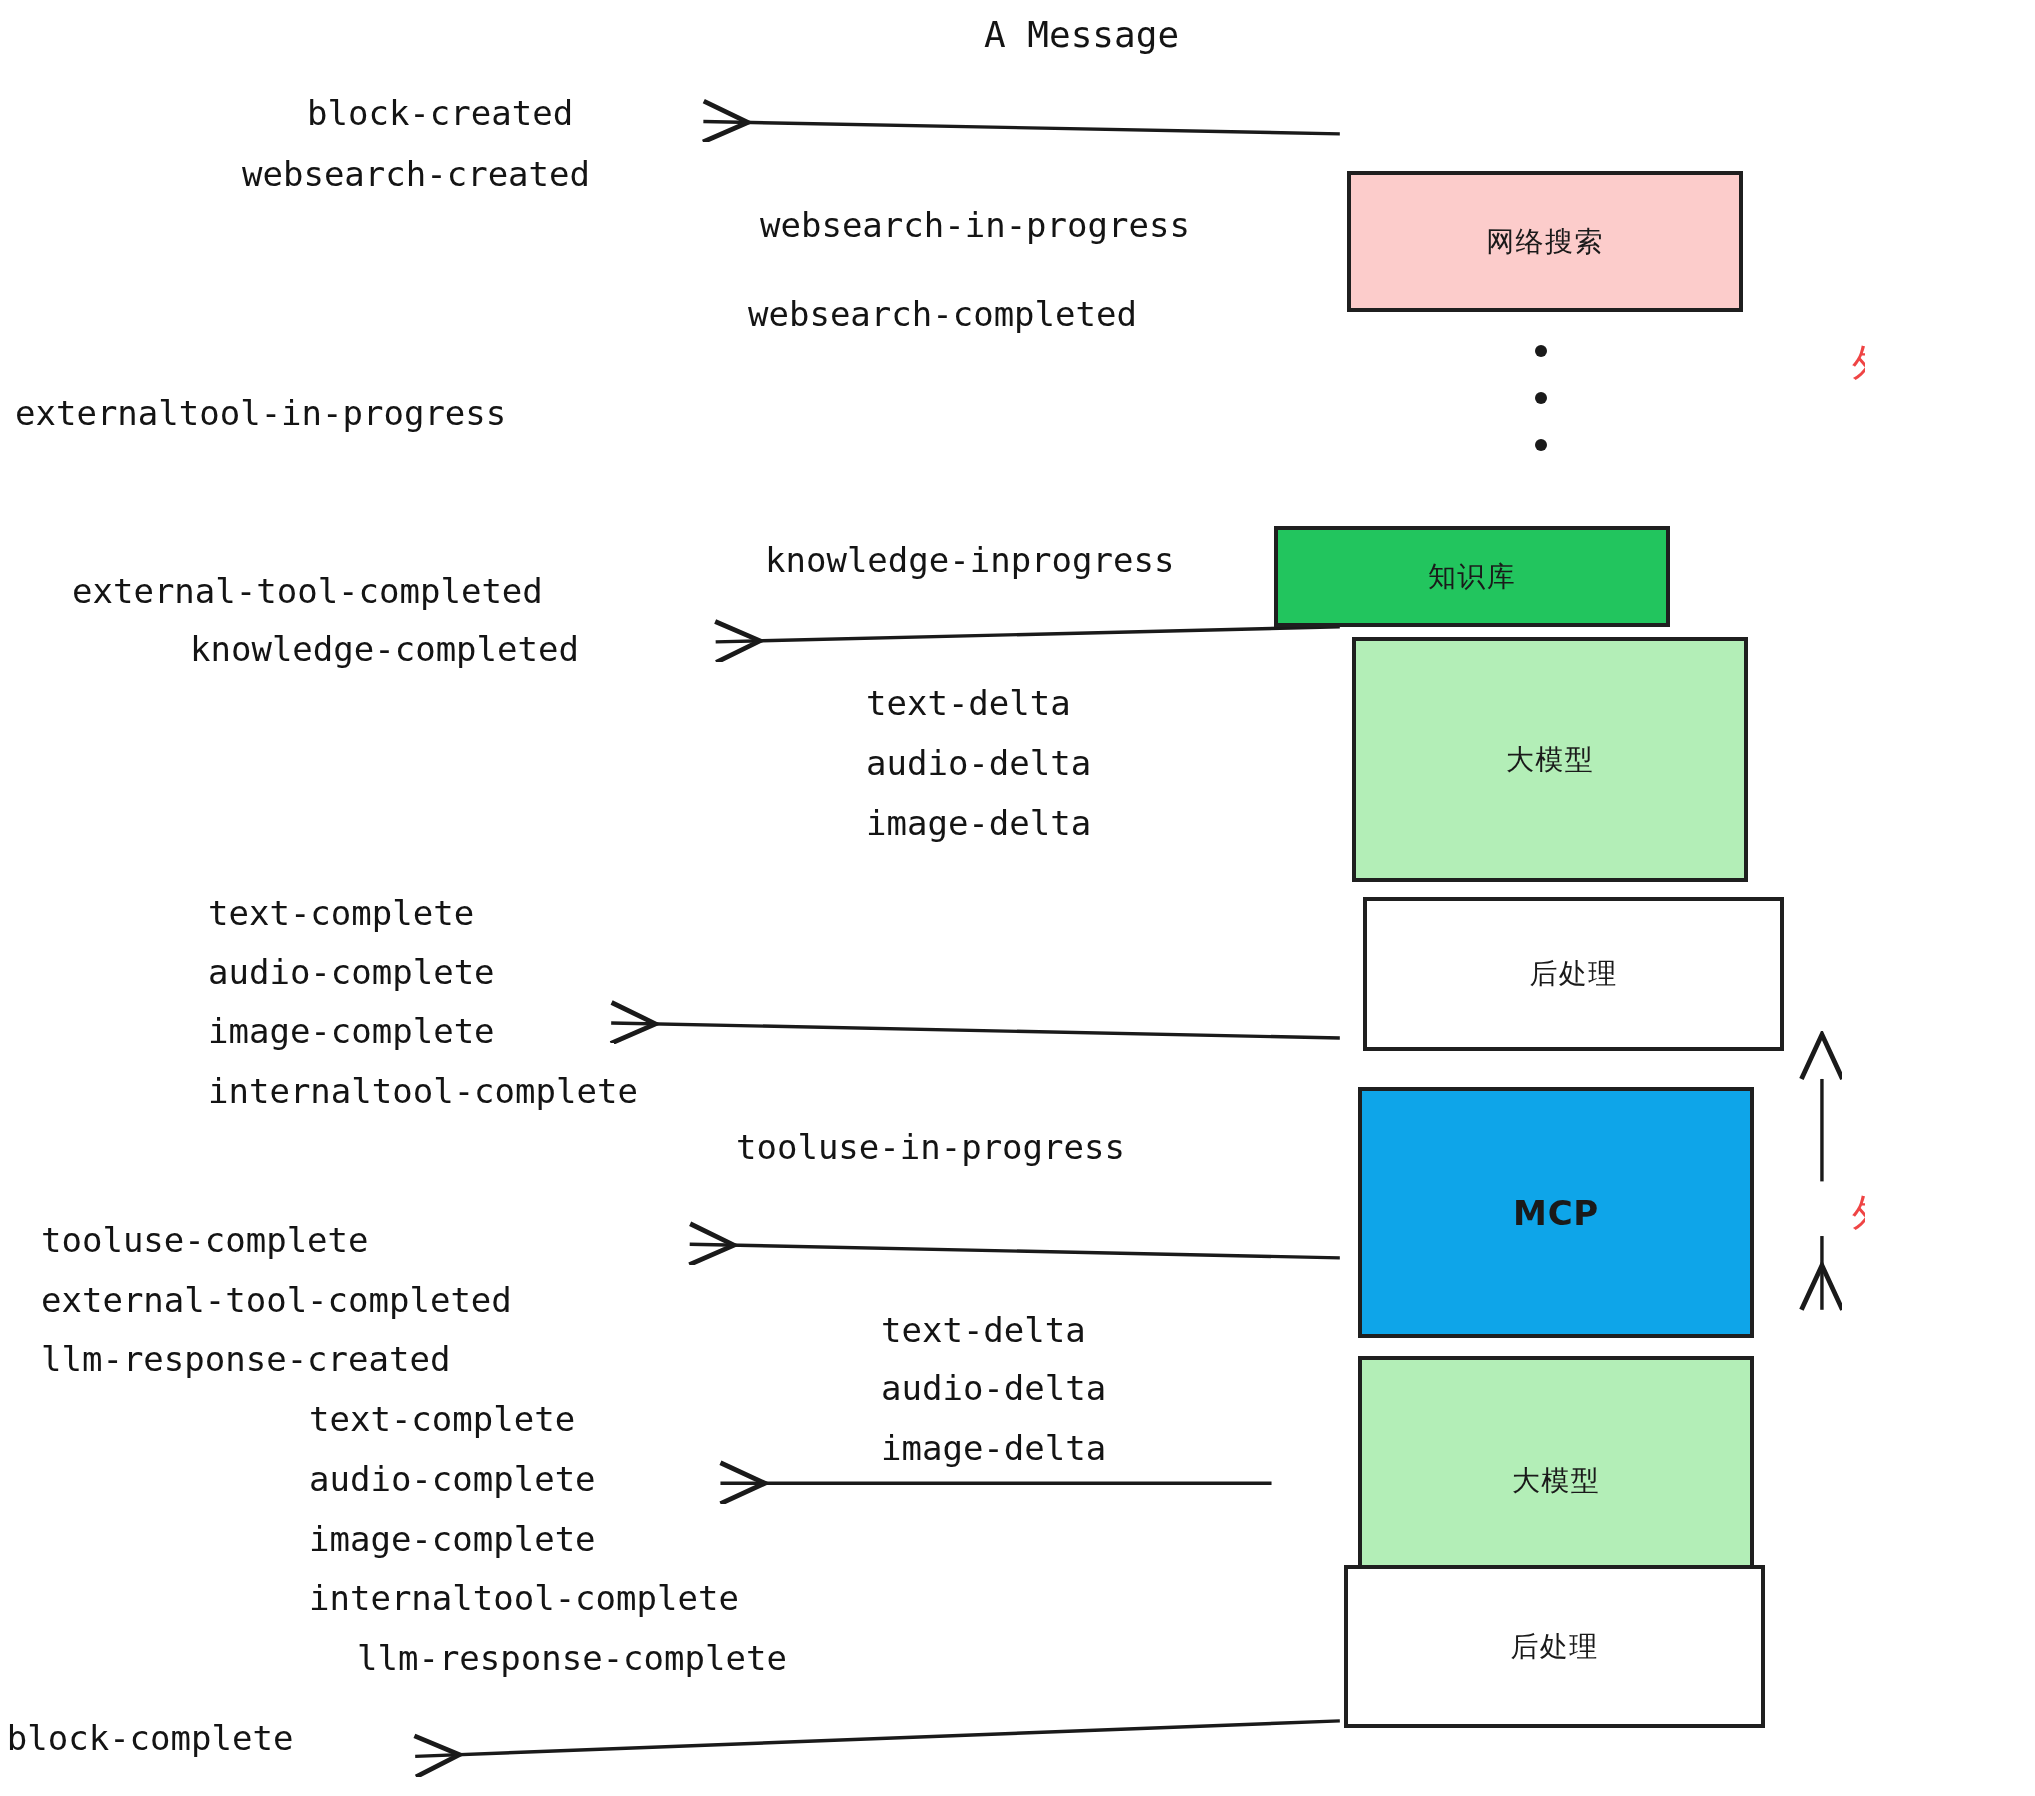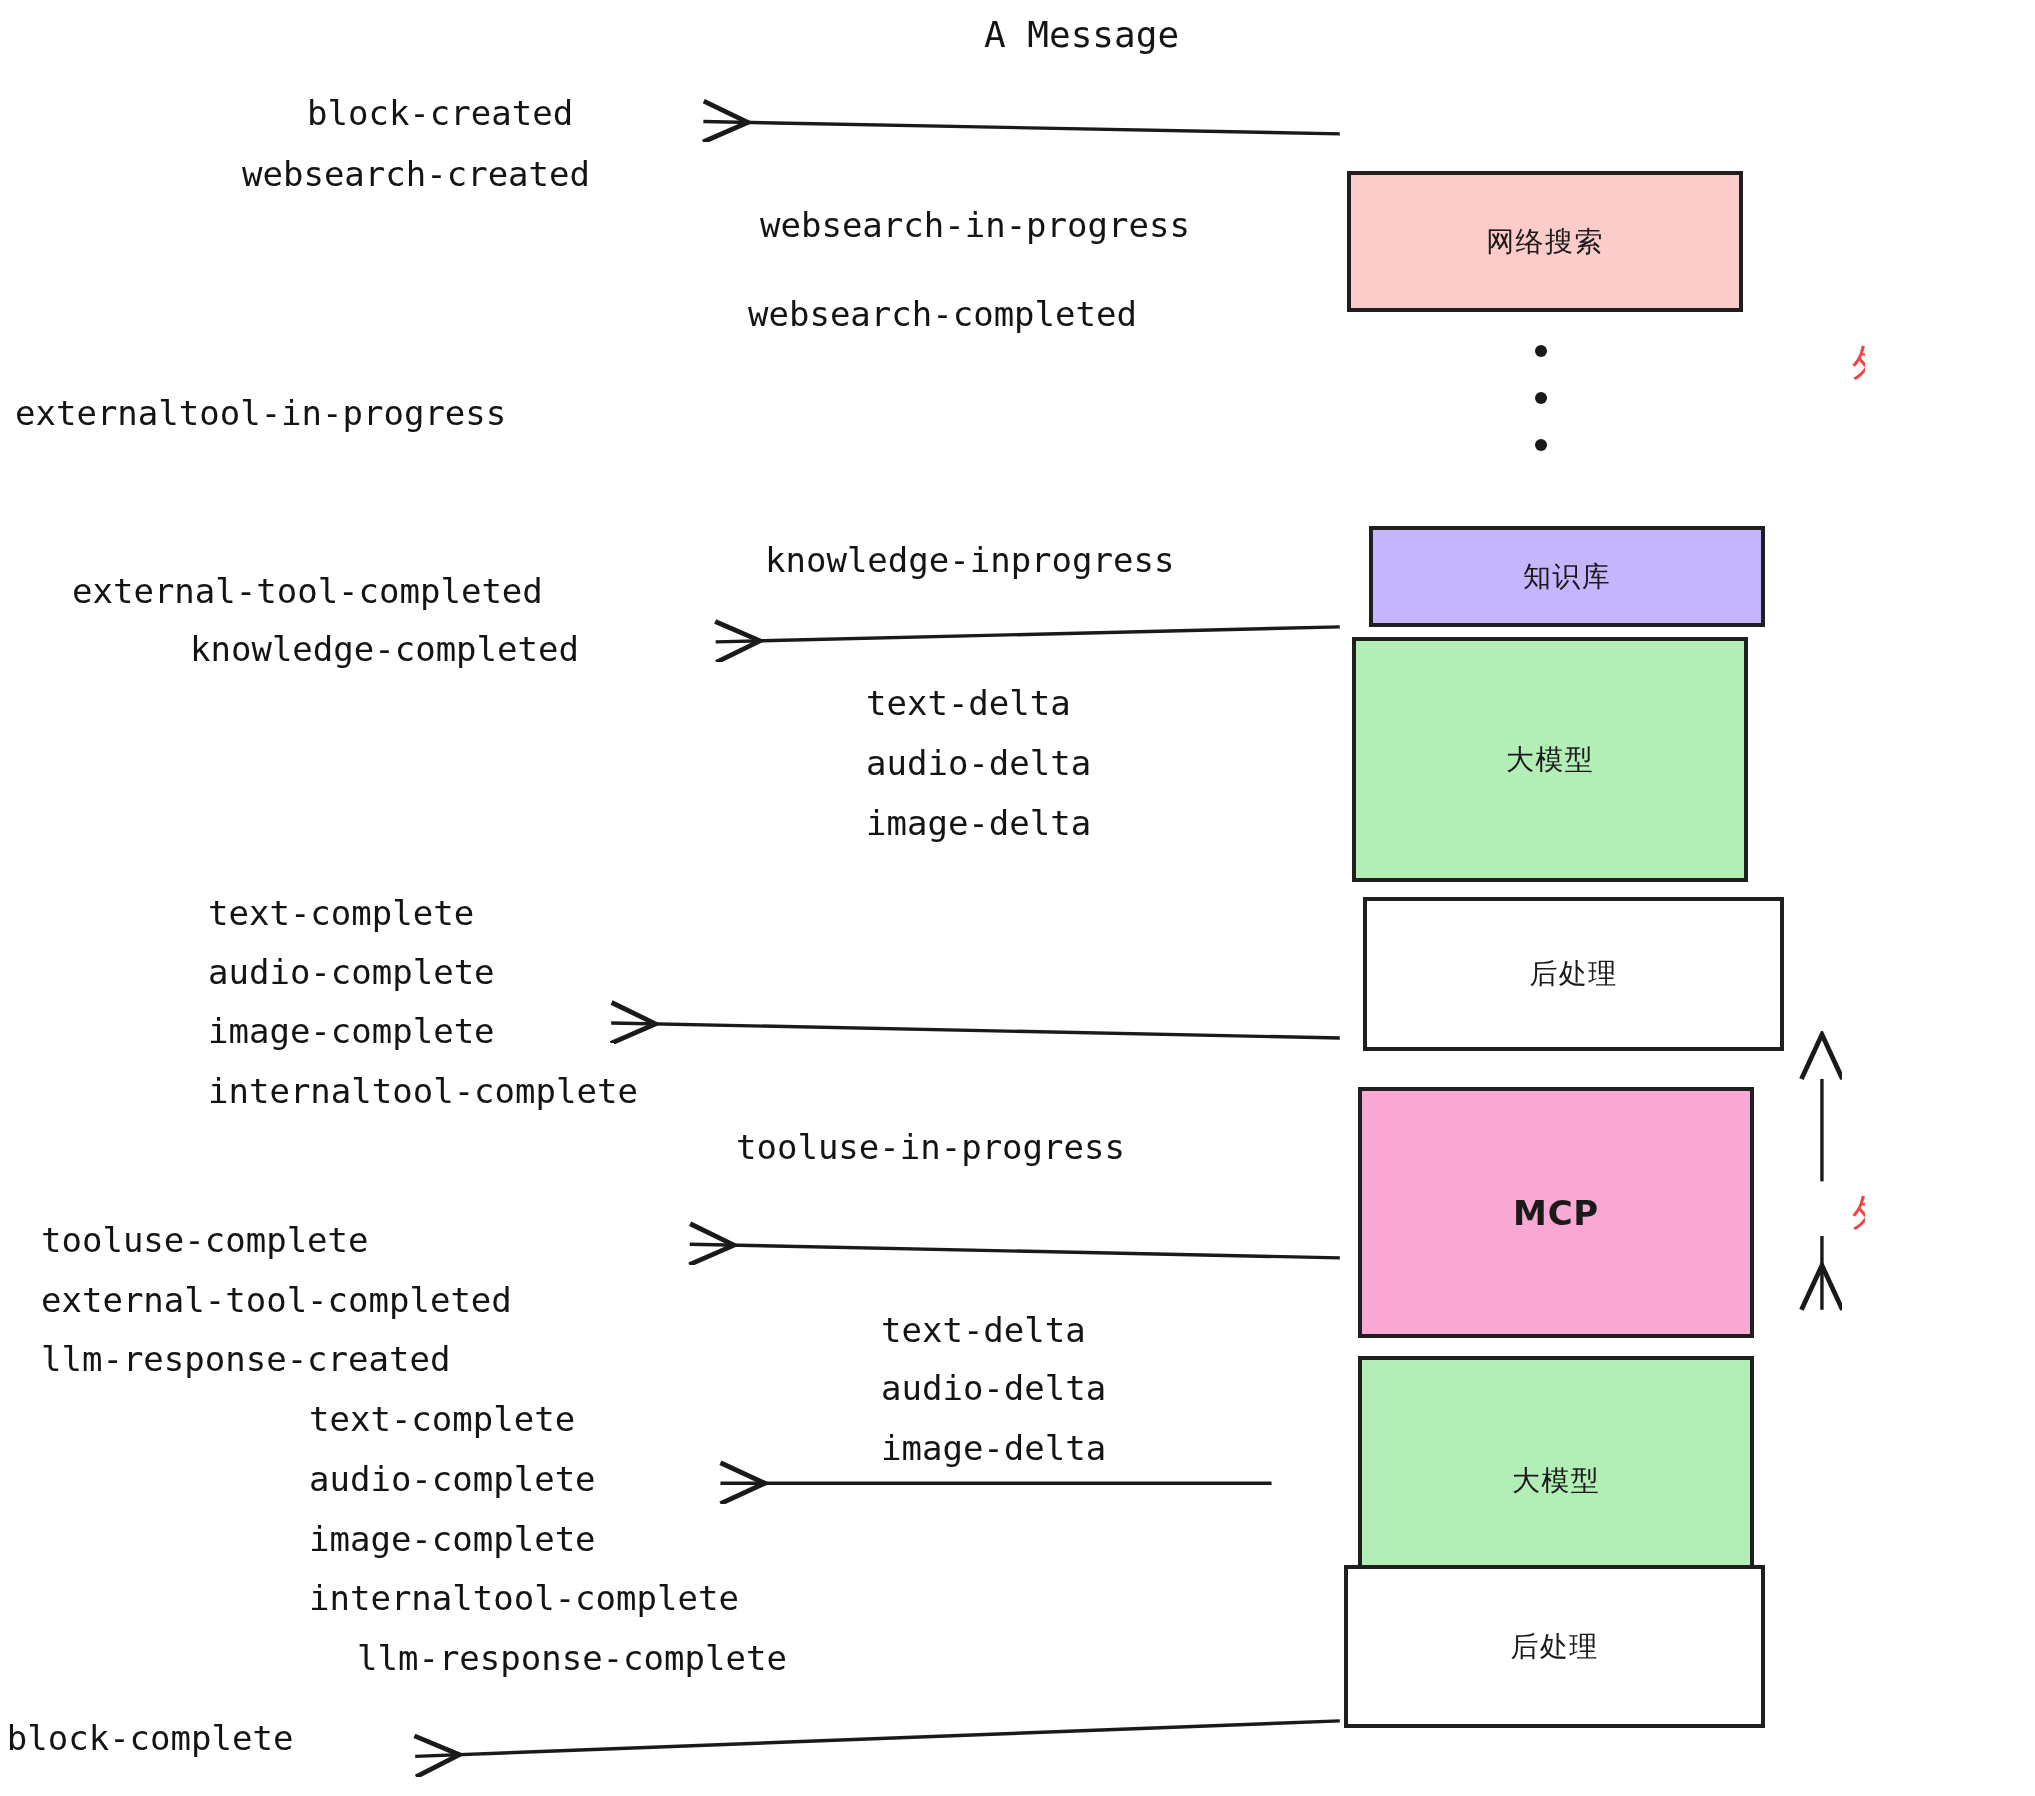--- a/index.html
+++ b/index.html
@@ -117,30 +117,30 @@
   <div class="vdots" style="left:1534px; top:345px; width:13.7px; height:106px;">
     <i></i>
       <i></i>
       <i></i>
   </div>
 
   <div id="node-layer">
       <div class="node" style="left: 1347px; top: 171px; width: 396px; height: 141px; background: rgb(252, 204, 203);">
         <span>网络搜索</span>
       </div>
-      <div class="node" style="left: 1369px; top: 526px; width: 396px; height: 101px; background: #c4b5fd;">
+      <div class="node" style="left: 1274px; top: 526px; width: 396px; height: 101px; background: #22c55e;">
         <span>知识库</span>
       </div>
       <div class="node" style="left: 1352px; top: 637px; width: 396px; height: 245px; background: rgb(179, 238, 183);">
         <span>大模型</span>
       </div>
       <div class="node" style="left: 1363px; top: 897px; width: 421px; height: 154px; background: rgb(255, 255, 255);">
         <span>后处理</span>
       </div>
-      <div class="node mcp" style="left: 1358px; top: 1087px; width: 396px; height: 251px; background: #f9a8d4;">
+      <div class="node mcp" style="left: 1358px; top: 1087px; width: 396px; height: 251px; background: #0ea5e9;">
         <span>MCP</span>
       </div>
       <div class="node" style="left: 1358px; top: 1356px; width: 396px; height: 250px; background: rgb(179, 238, 183);">
         <span>大模型</span>
       </div>
       <div class="node" style="left: 1344px; top: 1565px; width: 421px; height: 163px; background: rgb(255, 255, 255);">
         <span>后处理</span>
       </div>
     </div>
 

